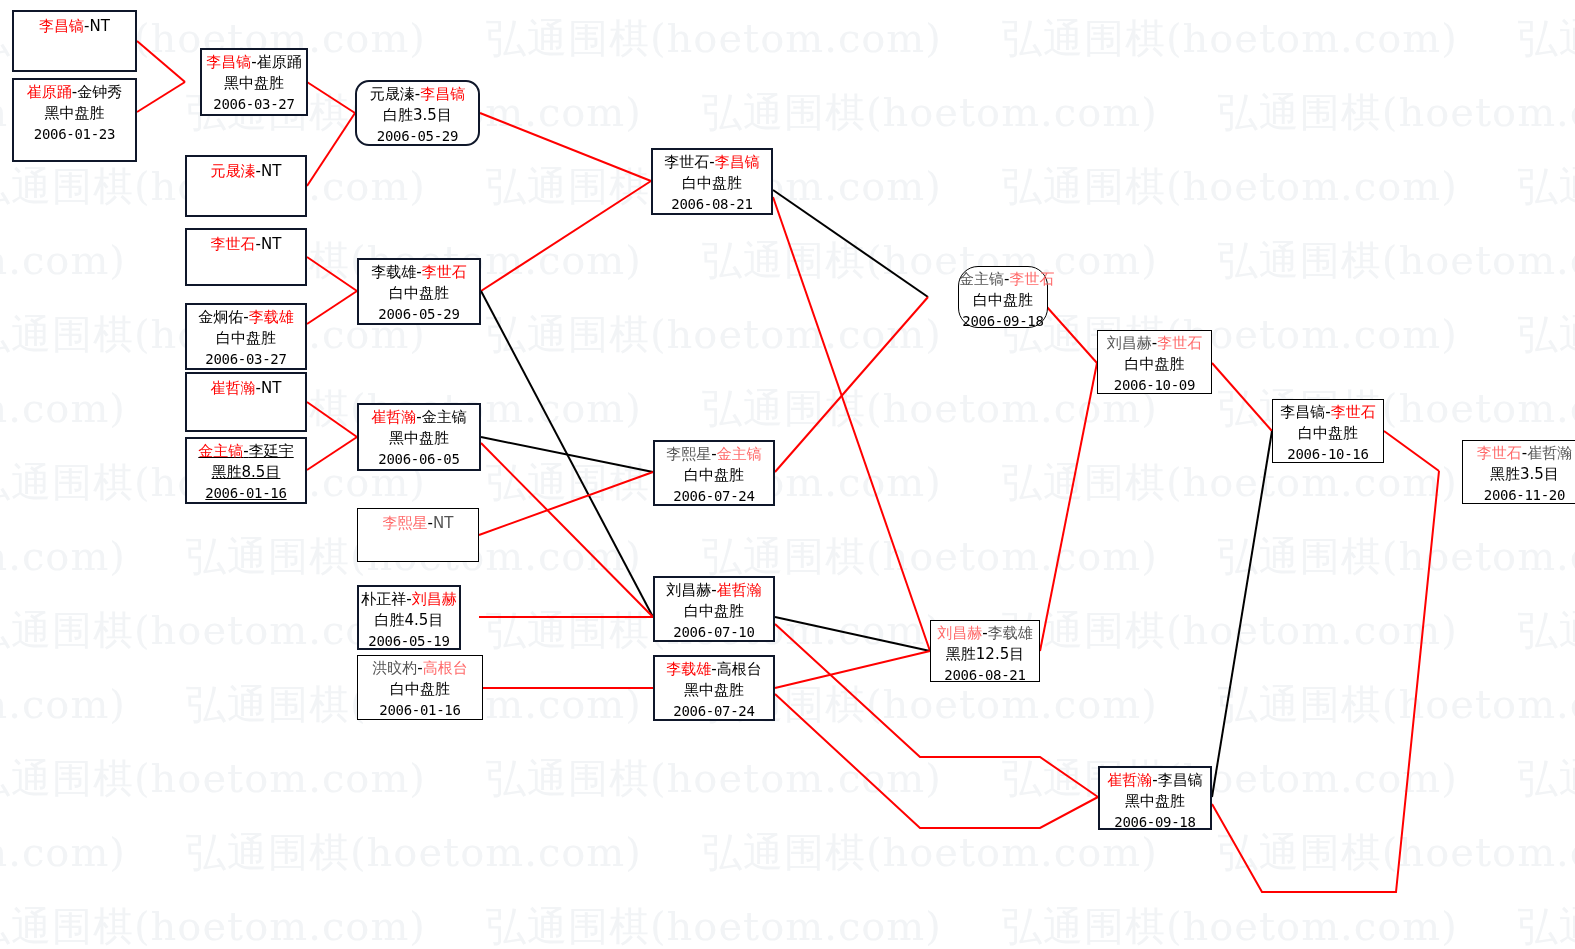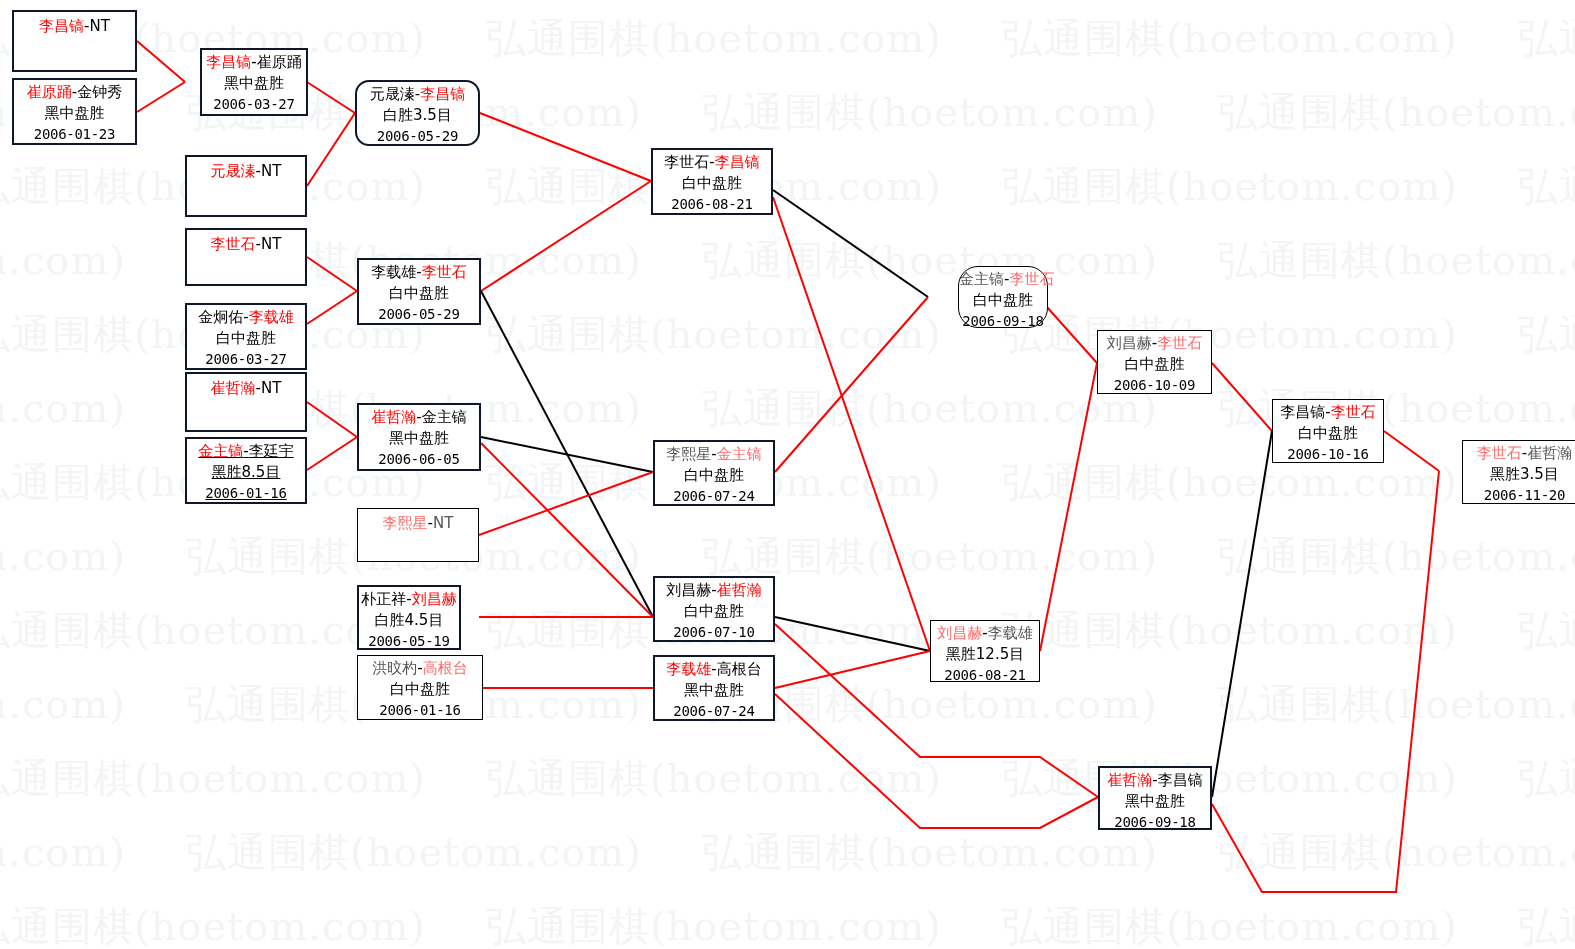--- a/index.html
+++ b/index.html
@@ -133,21 +133,21 @@
       <path d="M 1212,363 L 1272,431" stroke="#ff0000" stroke-width="2" fill="none" stroke-linejoin="miter"></path>
       <path d="M 1212,797 L 1272,431" stroke="#000000" stroke-width="2" fill="none" stroke-linejoin="miter"></path>
       <path d="M 1384,431 L 1439,471" stroke="#ff0000" stroke-width="2" fill="none" stroke-linejoin="miter"></path>
       <path d="M 1212,804 L 1262,892 L 1396,892 L 1439,471" stroke="#ff0000" stroke-width="2" fill="none" stroke-linejoin="miter"></path>
     </svg>
 
   <div id="nodes">
       <div class="node thick empty" id="n1" style="left: 12px; top: 10px; width: 125px; height: 62px;">
         <div class="ttl"><span class="red">李昌镐</span><span class="blk">-</span><span class="blk">NT</span></div>
       </div>
-      <div class="node thick" id="n2" style="left: 12px; top: 78px; width: 125px; height: 67px;">
+      <div class="node thick" id="n2" style="left: 12px; top: 78px; width: 125px; height: 84px;">
         <div class="ttl"><span class="red">崔原踊</span><span class="blk">-</span><span class="blk">金钟秀</span></div>
         <div class="res">黑中盘胜</div>
         <div class="dt">2006-01-23</div>
       </div>
       <div class="node thick" id="n3" style="left: 200px; top: 48px; width: 108px; height: 68px;">
         <div class="ttl"><span class="red">李昌镐</span><span class="blk">-</span><span class="blk">崔原踊</span></div>
         <div class="res">黑中盘胜</div>
         <div class="dt">2006-03-27</div>
       </div>
       <div class="node thick empty" id="n4" style="left: 185px; top: 155px; width: 122px; height: 62px;">

